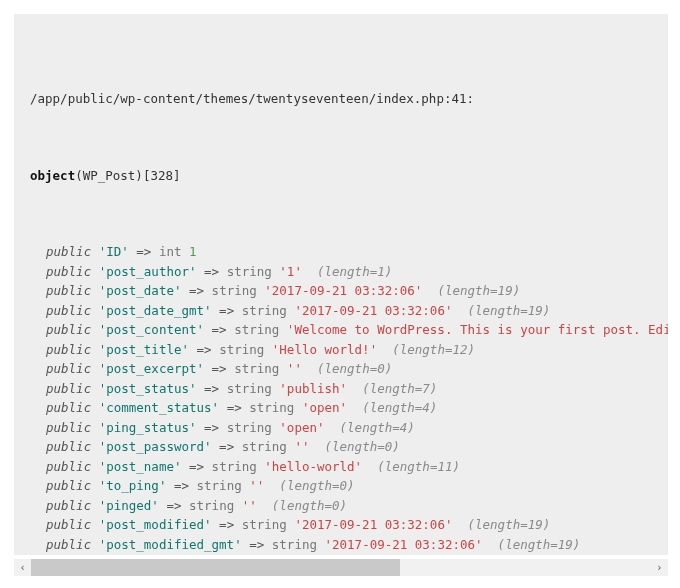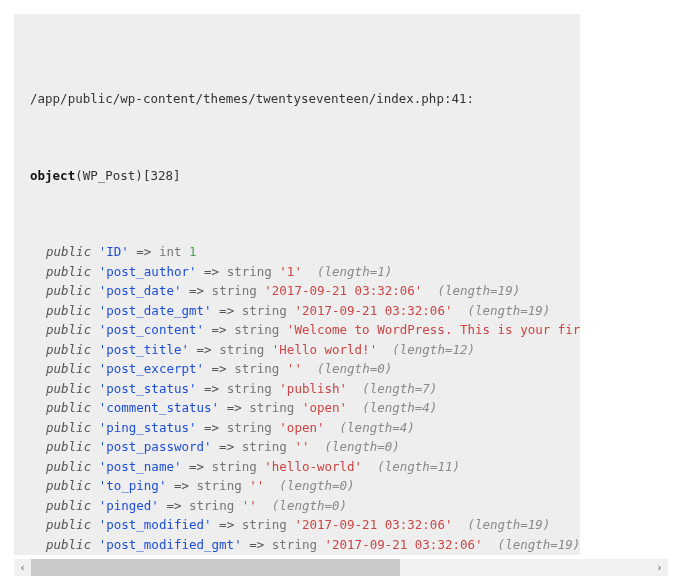--- a/index.html
+++ b/index.html
@@ -20,21 +20,21 @@
     height: 588px;
     background: #ffffff;
     box-sizing: border-box;
   }
 
   
   .dump-panel {
     position: absolute;
     left: 14px;
     top: 14px;
-    width: 566px;
+    width: 654px;
     height: 541px;
     background: #eeeeee;
     overflow: hidden;
     box-sizing: border-box;
   }
 
   .dump-inner {
     position: absolute;
     left: 0;
     top: 0;
@@ -55,21 +55,21 @@
     color: #333333;
   }
 
   .indent1 { padding-left: 16px; }
 
   
   .tok-bold   { font-weight: bold; color: #111111; margin-top: 40px; }
   .tok-class  { color: #333333; }
   .tok-count  { color: #333333; }
   .tok-vis    { font-style: italic; color: #555555; margin-top: 24px; }
-  .tok-prop   { color: #1d4ed8; }
+  .tok-prop   { color: #0f766e; }
   .tok-arrow  { color: #555555; }
   .tok-type   { color: #777777; text-align: center; }
   .tok-str    { color: #cc4444; }
   .tok-int    { color: #4f9b4f; }
   .tok-len    { font-style: italic; color: #8a8a8a; }
 
   
   .hscroll {
     position: absolute;
     left: 14px;

